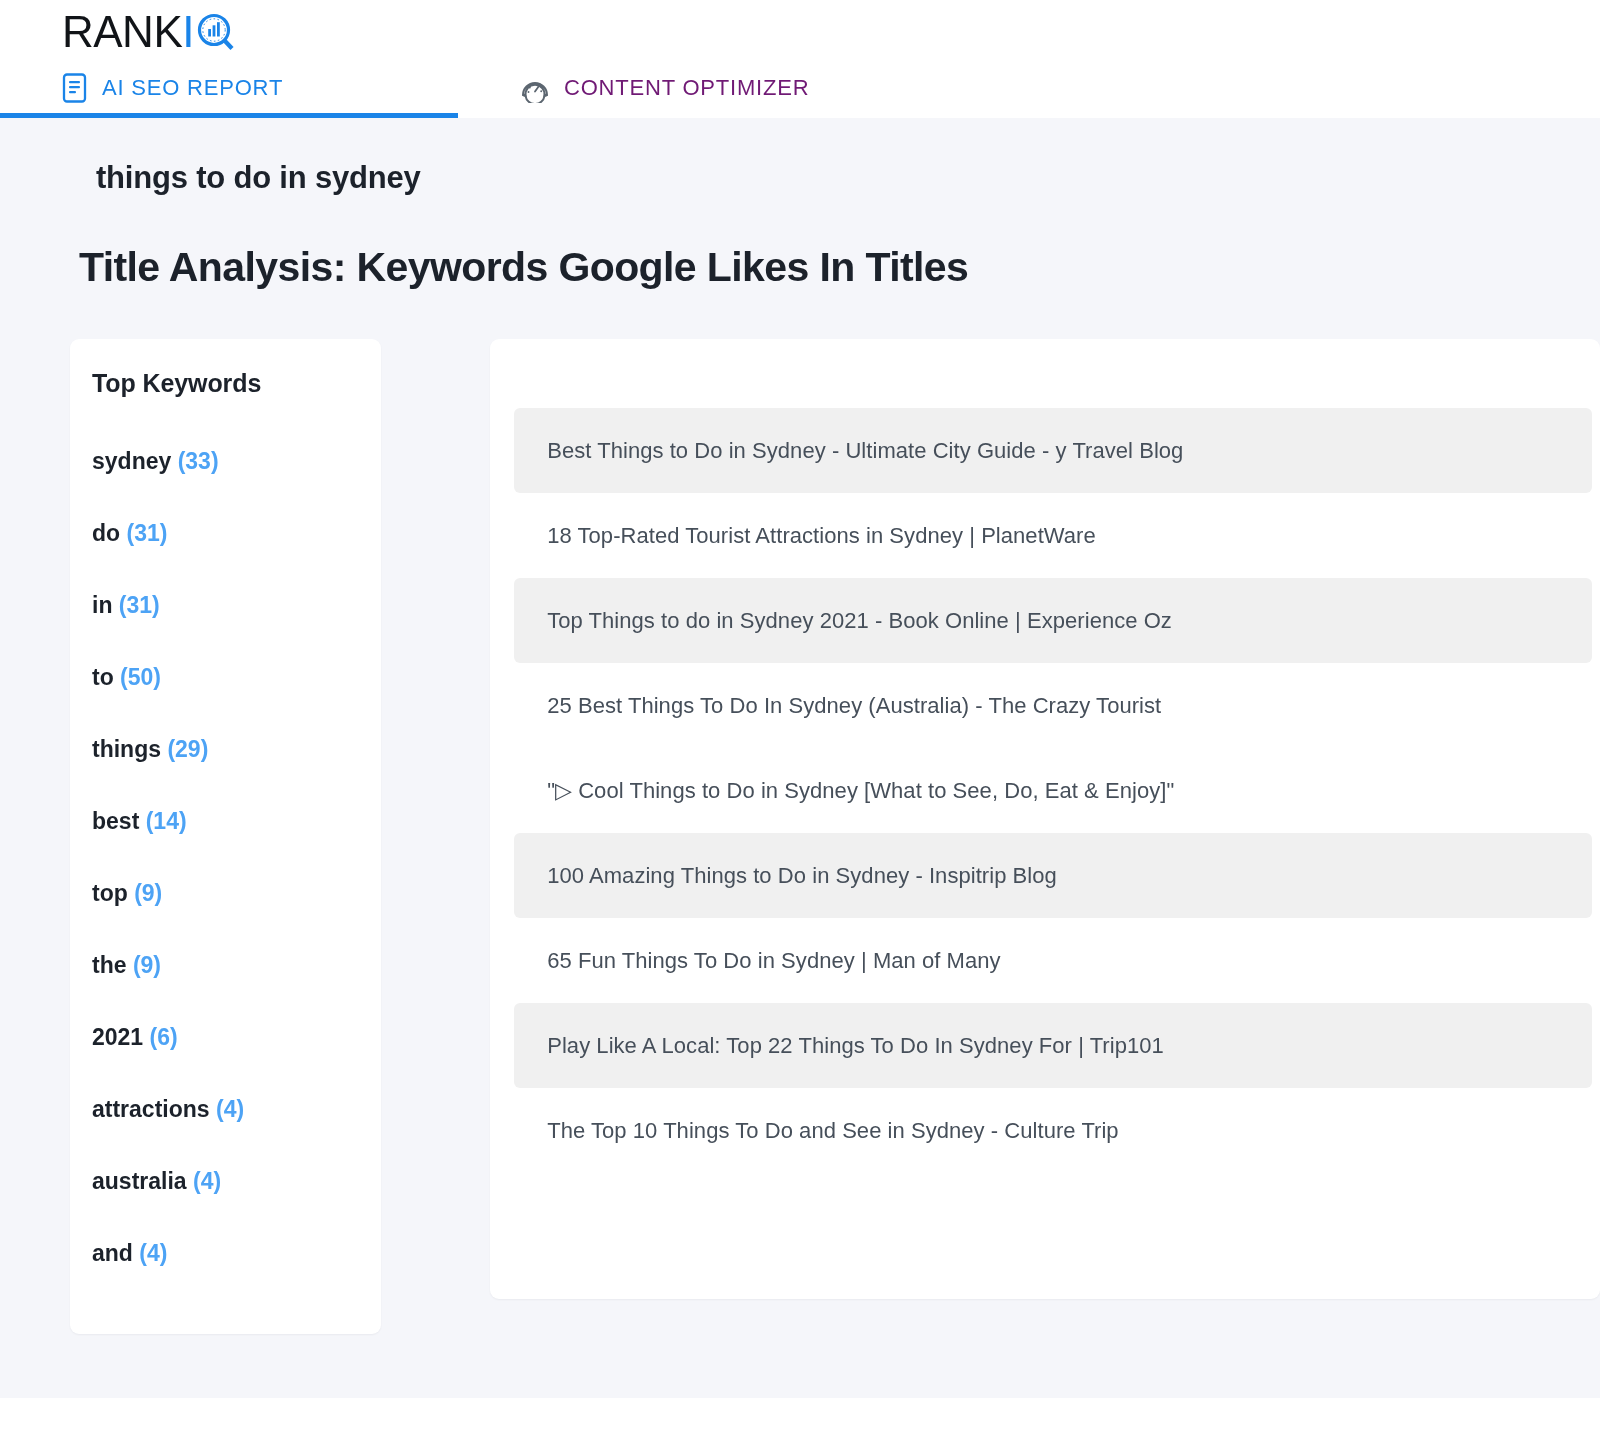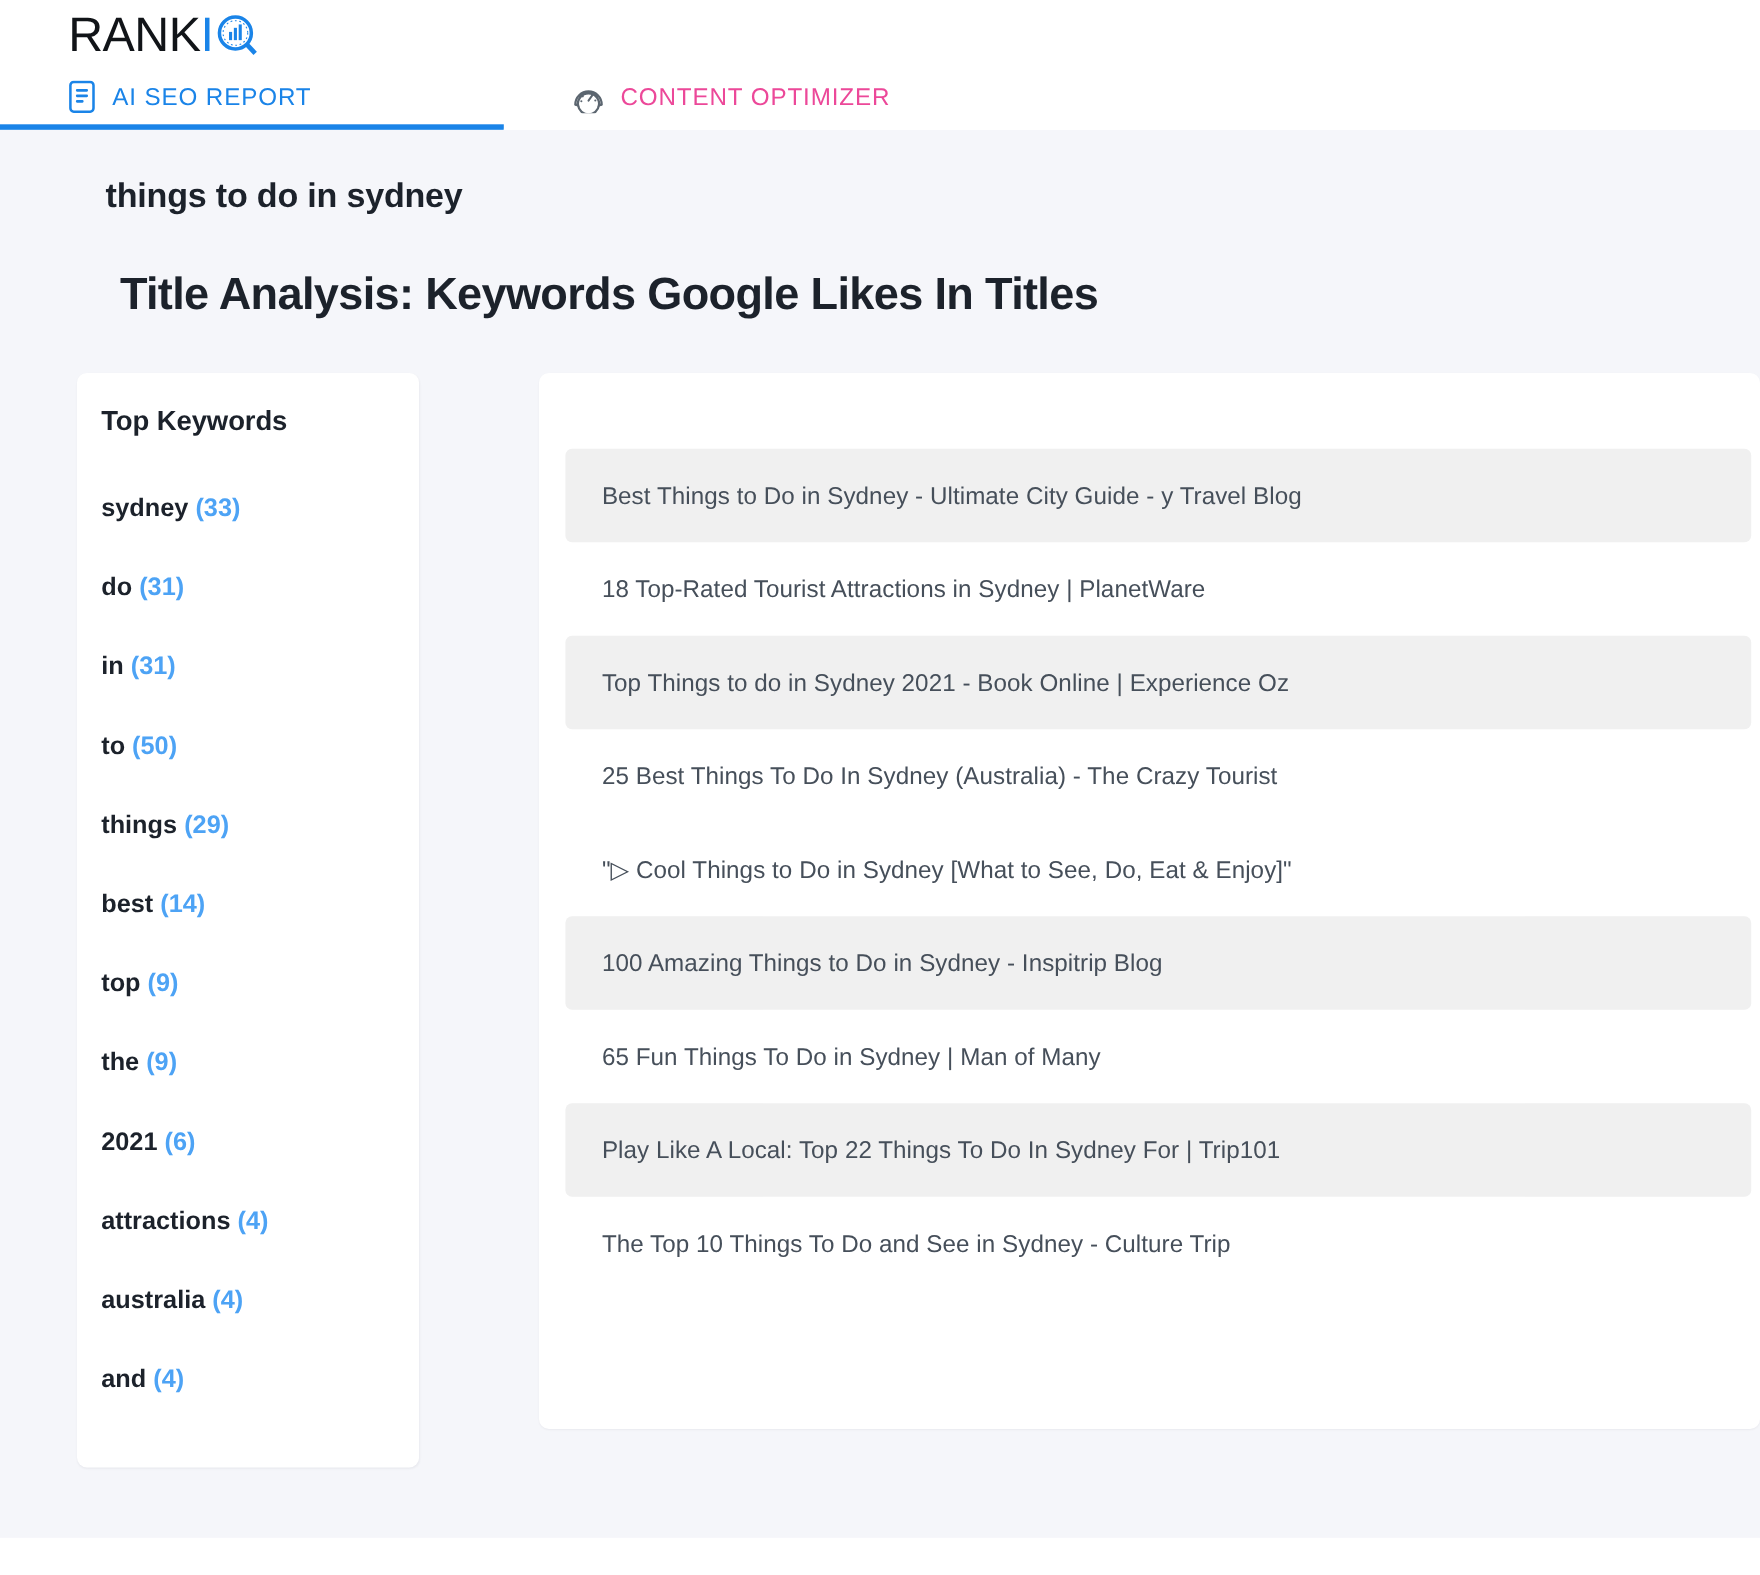--- a/index.html
+++ b/index.html
@@ -58,21 +58,21 @@
     gap: 14px;
     height: 60px;
     cursor: pointer;
     font-size: 22px;
     letter-spacing: 0.8px;
     padding-left: 62px;
     padding-right: 30px;
     position: relative;
   }
   .tab.active { color: #1a84e8; width: 458px; }
-  .tab.inactive { color: #ec4899; margin-left: 0; }
+  .tab.inactive { color: #701a75; margin-left: 0; }
   .tab-label { line-height: 1; }
 
   .tab-underline {
     position: absolute;
     left: 0;
     bottom: 0;
     width: 458px;
     height: 5px;
     background: #1a84e8;
   }
@@ -108,21 +108,21 @@
     margin-top: 7px;
     max-width: 860px;
   }
 
   .section-title {
     font-size: 41px;
     font-weight: bold;
     color: #1c222b;
     letter-spacing: -0.6px;
     margin: 48px 0 0 0;
-    padding-left: 109px;
+    padding-left: 79px;
   }
 
   
   .cards {
     display: flex;
     align-items: flex-start;
     padding: 48px 0 0 70px;
     gap: 109px;
   }
 

